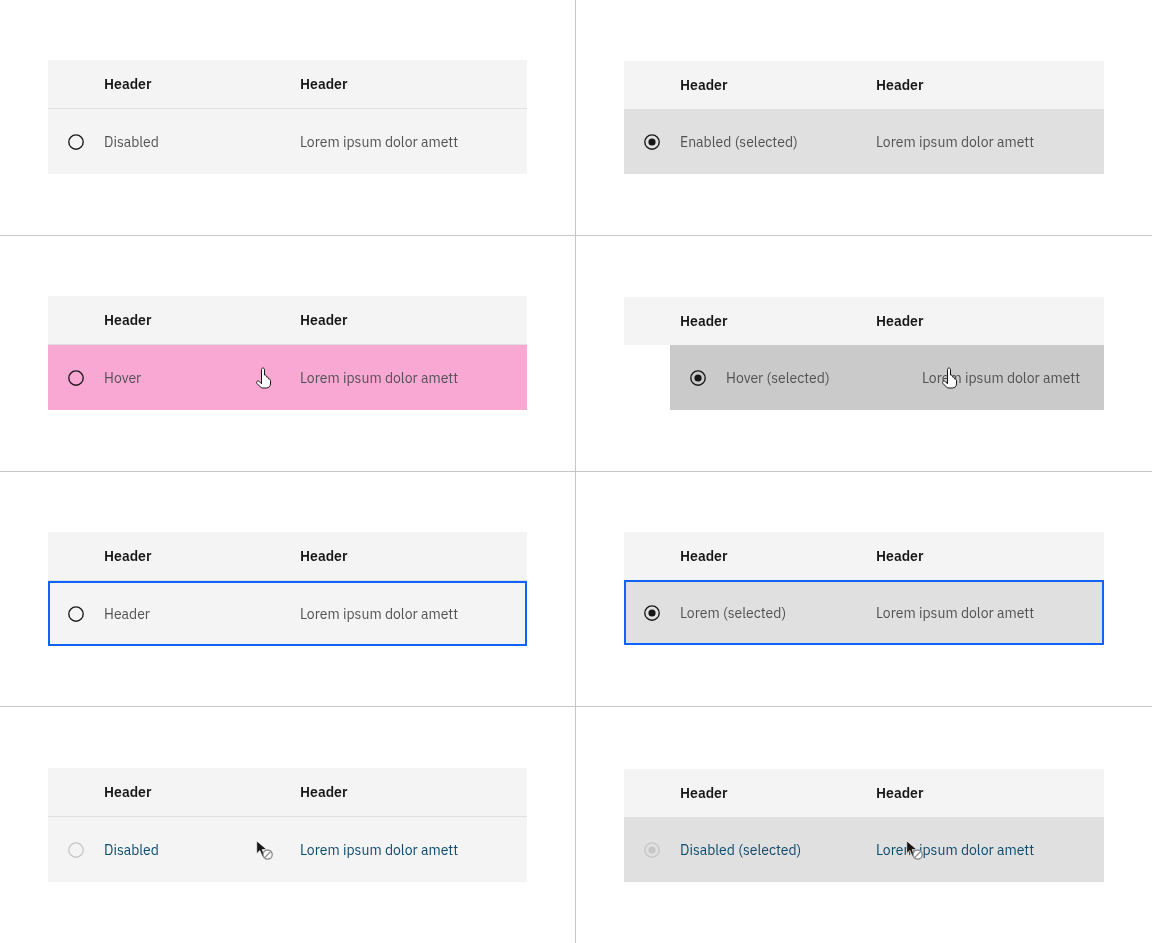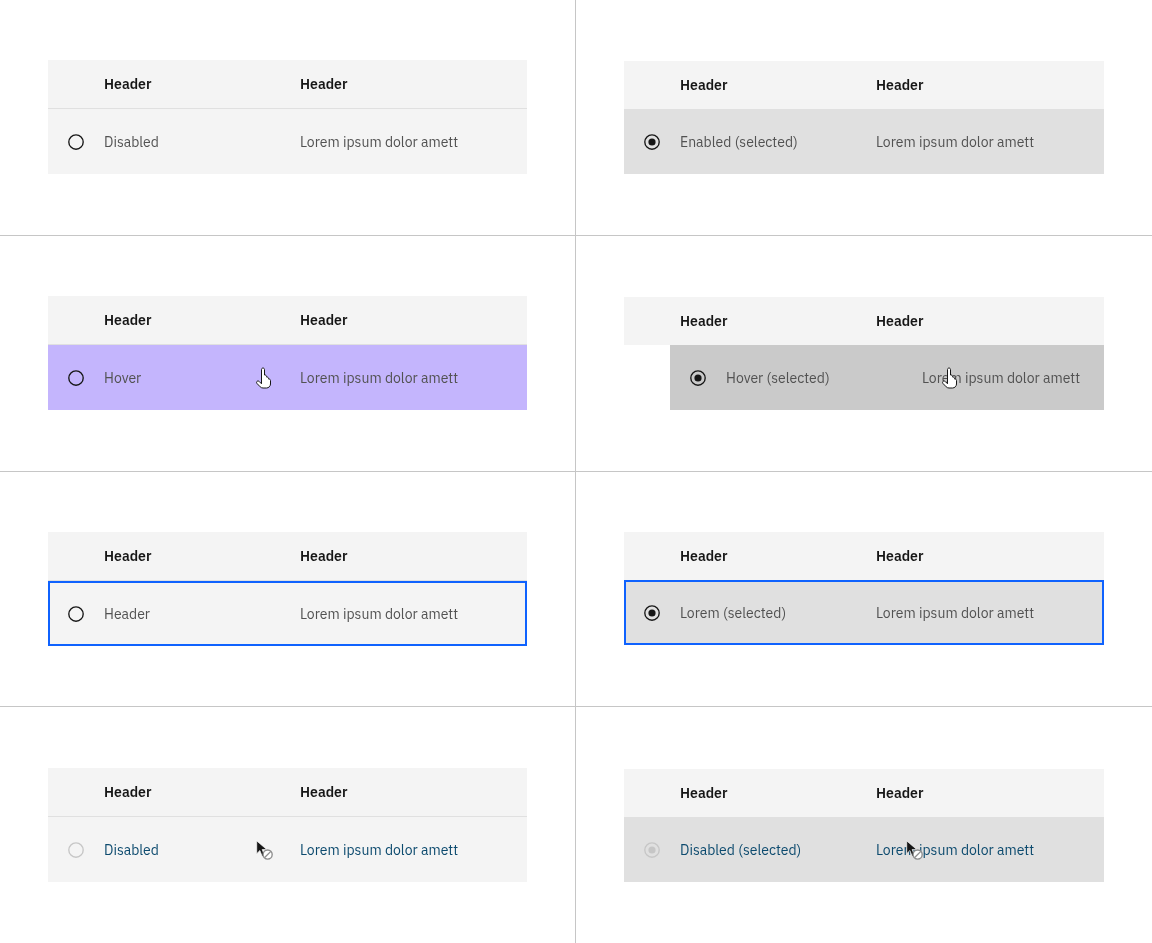--- a/index.html
+++ b/index.html
@@ -9,21 +9,21 @@
   .cell:nth-child(2n){border-right:none;}
   .cell:nth-last-child(-n+2){border-bottom:none;}
   .table{width:100%;}
   .thead{display:flex;background:#f4f4f4;height:48px;align-items:center;border-bottom:1px solid #e0e0e0;}
   .selhead .thead{border-bottom:none;}
   .h0{width:56px;}
   .hcol{flex:0 0 196px;font-weight:600;font-size:14px;color:#161616;}
   .hcol2{flex:1;font-weight:600;font-size:14px;color:#161616;}
   .row{display:flex;height:64px;align-items:center;background:#f4f4f4;border-top:1px solid transparent;position:relative;}
   .row.selected{background:#e0e0e0;}
-  .row.hover{background:#c4b5fd;}
+  .row.hover{background:#f9a8d4;}
   .row.hover-selected{background:#cacaca;margin-left:46px;}
   .row.focus{outline:2px solid #0f62fe;outline-offset:-2px;}
   .row.disabled .c1,.row.disabled .c2{color:#0c4a6e;}
   .c0{width:56px;display:flex;align-items:center;justify-content:center;}
   .c1{flex:0 0 196px;font-size:14px;color:#525252;display:flex;align-items:center;}
   .c2{flex:1;font-size:14px;color:#525252;display:flex;align-items:center;}
   .radio{width:18px;height:18px;}
   .radio circle.outer{fill:none;stroke:#161616;stroke-width:1.5px;}
   .radio circle.inner{fill:#161616;}
   .row.disabled .radio circle.outer{stroke:#c6c6c6;}

